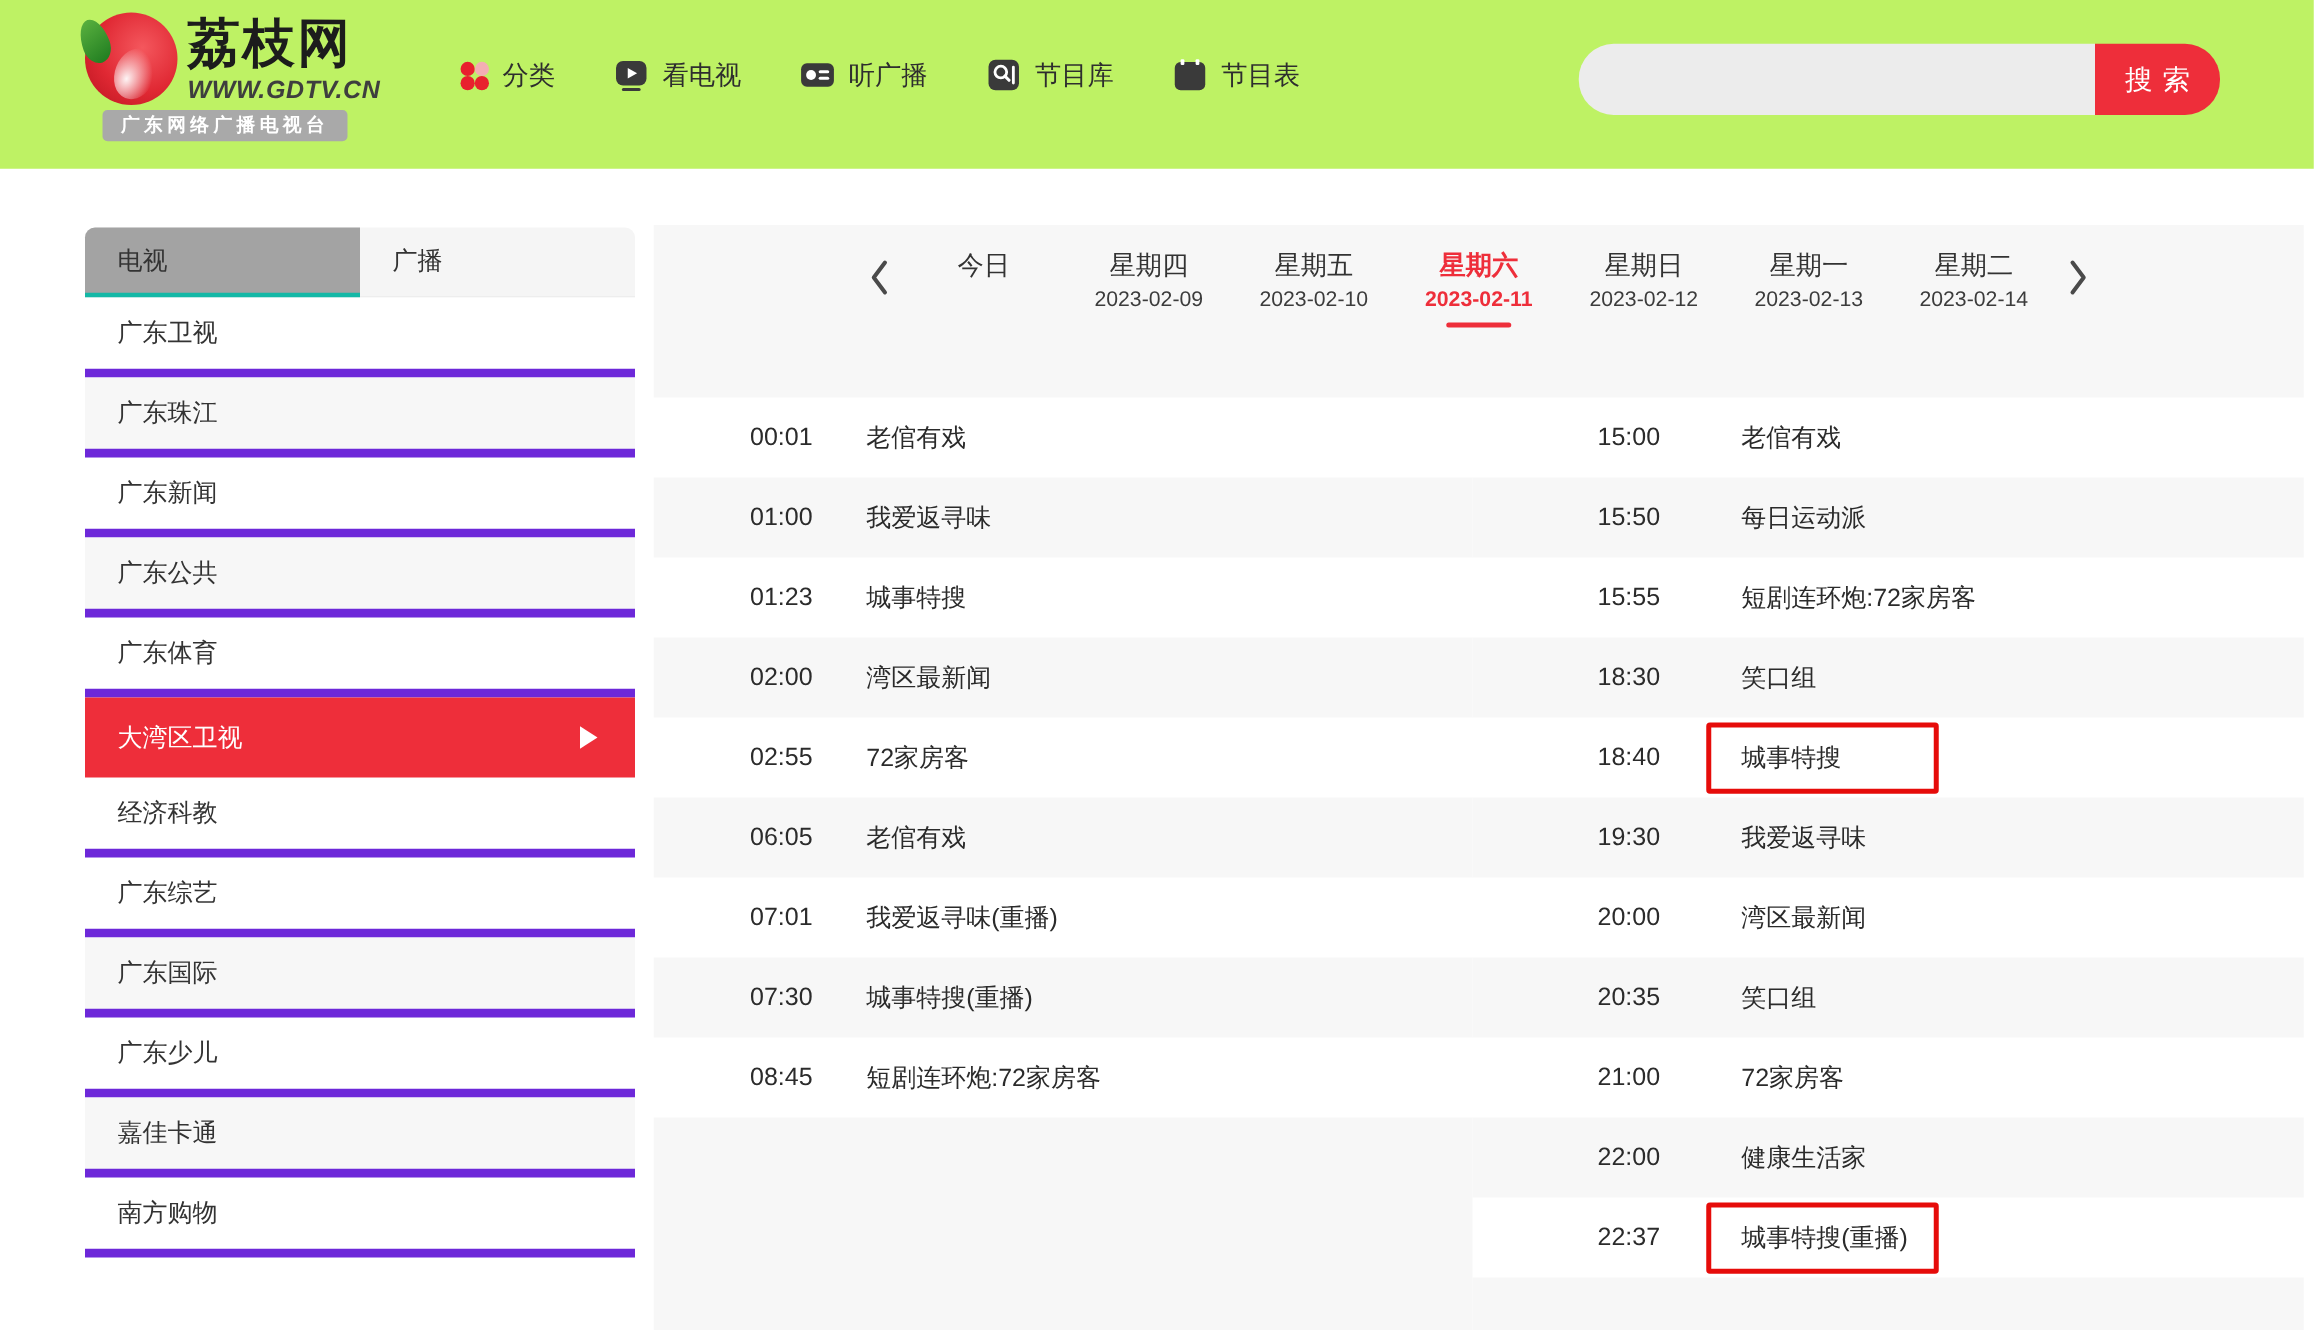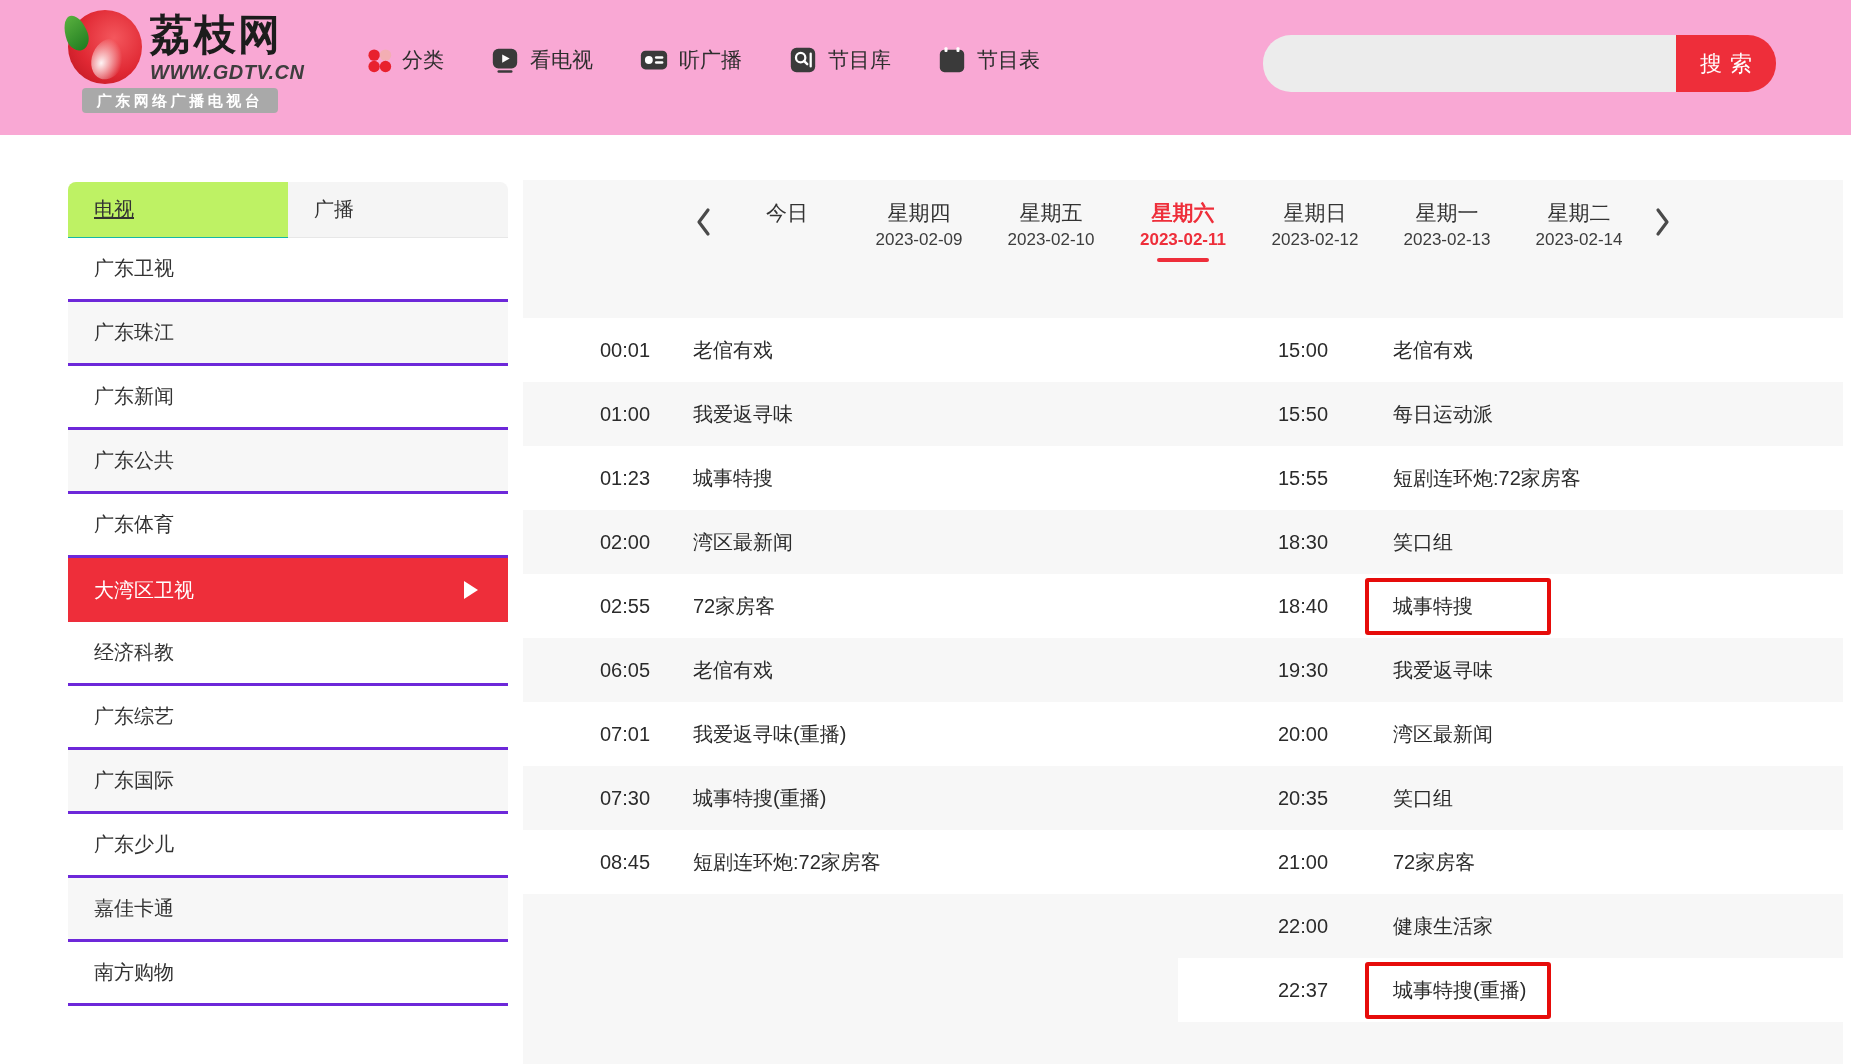--- a/index.html
+++ b/index.html
@@ -11,21 +11,21 @@
     -webkit-font-smoothing:antialiased;
   }
   :root{
     --accent:#ee2e3a;
     --boxred:#e60c0a;
     --stripe:#f7f7f7;
     --ink:#333333;
   }
 
   
-  .header{position:absolute;left:0;top:0;width:1851px;height:135px;background:#f9a8d4;}
+  .header{position:absolute;left:0;top:0;width:1851px;height:135px;background:#bef264;}
   .logo{position:absolute;left:68px;top:4px;width:196px;height:108px;cursor:pointer;}
   .fruit{position:absolute;left:0;top:6px;width:74px;height:74px;border-radius:50%;
     background:radial-gradient(circle at 62% 38%, #f4575d 0%, #e02833 55%, #b8141f 100%);}
   .leaf{position:absolute;left:-3px;top:5px;width:22px;height:36px;
     background:linear-gradient(160deg,#5cb340,#1d7a1f);
     border-radius:50% 50% 50% 50%/60% 60% 40% 40%;transform:rotate(-20deg);}
   .shine{position:absolute;left:24px;top:28px;width:32px;height:42px;border-radius:50%;
     background:radial-gradient(ellipse at 35% 65%, rgba(255,255,255,.95) 0%, rgba(255,255,255,0) 68%);
     transform:rotate(22deg);}
   .logo-txt{position:absolute;left:82px;top:6px;width:120px;}
@@ -43,22 +43,22 @@
   .search-input{width:413px;height:57px;border:none;outline:none;background:#ececec;
     border-radius:28px 0 0 28px;padding:0 20px;font-size:20px;color:#333;box-sizing:border-box;}
   .search-btn{width:100px;height:57px;border:none;background:var(--accent);color:#fff;
     border-radius:0 28px 28px 0;font-size:22px;letter-spacing:8px;padding-left:14px;cursor:pointer;
     font-family:inherit;}
 
   
   .sidebar{position:absolute;left:68px;top:182px;width:440px;}
   .tabs{display:flex;height:55px;background:#f5f5f5;border-radius:8px 8px 0 0;border-bottom:1px solid #e7e7e7;}
   .tab{flex:1;line-height:55px;padding-left:26px;font-size:20px;color:#333;cursor:pointer;box-sizing:border-box;}
-  .tab.active{background:#bef264;border-radius:8px 0 0 0;border-bottom:1px solid #14b8a6;margin-bottom:-1px;text-decoration:underline;}
-  .ch-row{height:64px;display:flex;align-items:center;border-bottom:3px solid #6d28d9;cursor:pointer;box-sizing:border-box;}
+  .tab.active{background:#a3a3a3;border-radius:8px 0 0 0;border-bottom:4px solid #14b8a6;margin-bottom:-1px;}
+  .ch-row{height:64px;display:flex;align-items:center;border-bottom:7px solid #6d28d9;cursor:pointer;box-sizing:border-box;}
   .ch-row.alt{background:var(--stripe);}
   .ch-label{padding-left:26px;font-size:20px;color:#333;}
   .ch-row.sel{background:var(--accent);border-bottom:none;position:relative;}
   .ch-row.sel .ch-label{color:#fff;}
   .ch-arrow{position:absolute;right:30px;top:50%;margin-top:-9px;width:0;height:0;
     border-left:14px solid #fff;border-top:9px solid transparent;border-bottom:9px solid transparent;}
 
   
   .main{position:absolute;left:523px;top:180px;width:1320px;height:884px;}
   .main-top{position:absolute;left:0;top:0;width:1320px;height:138px;background:var(--stripe);}

